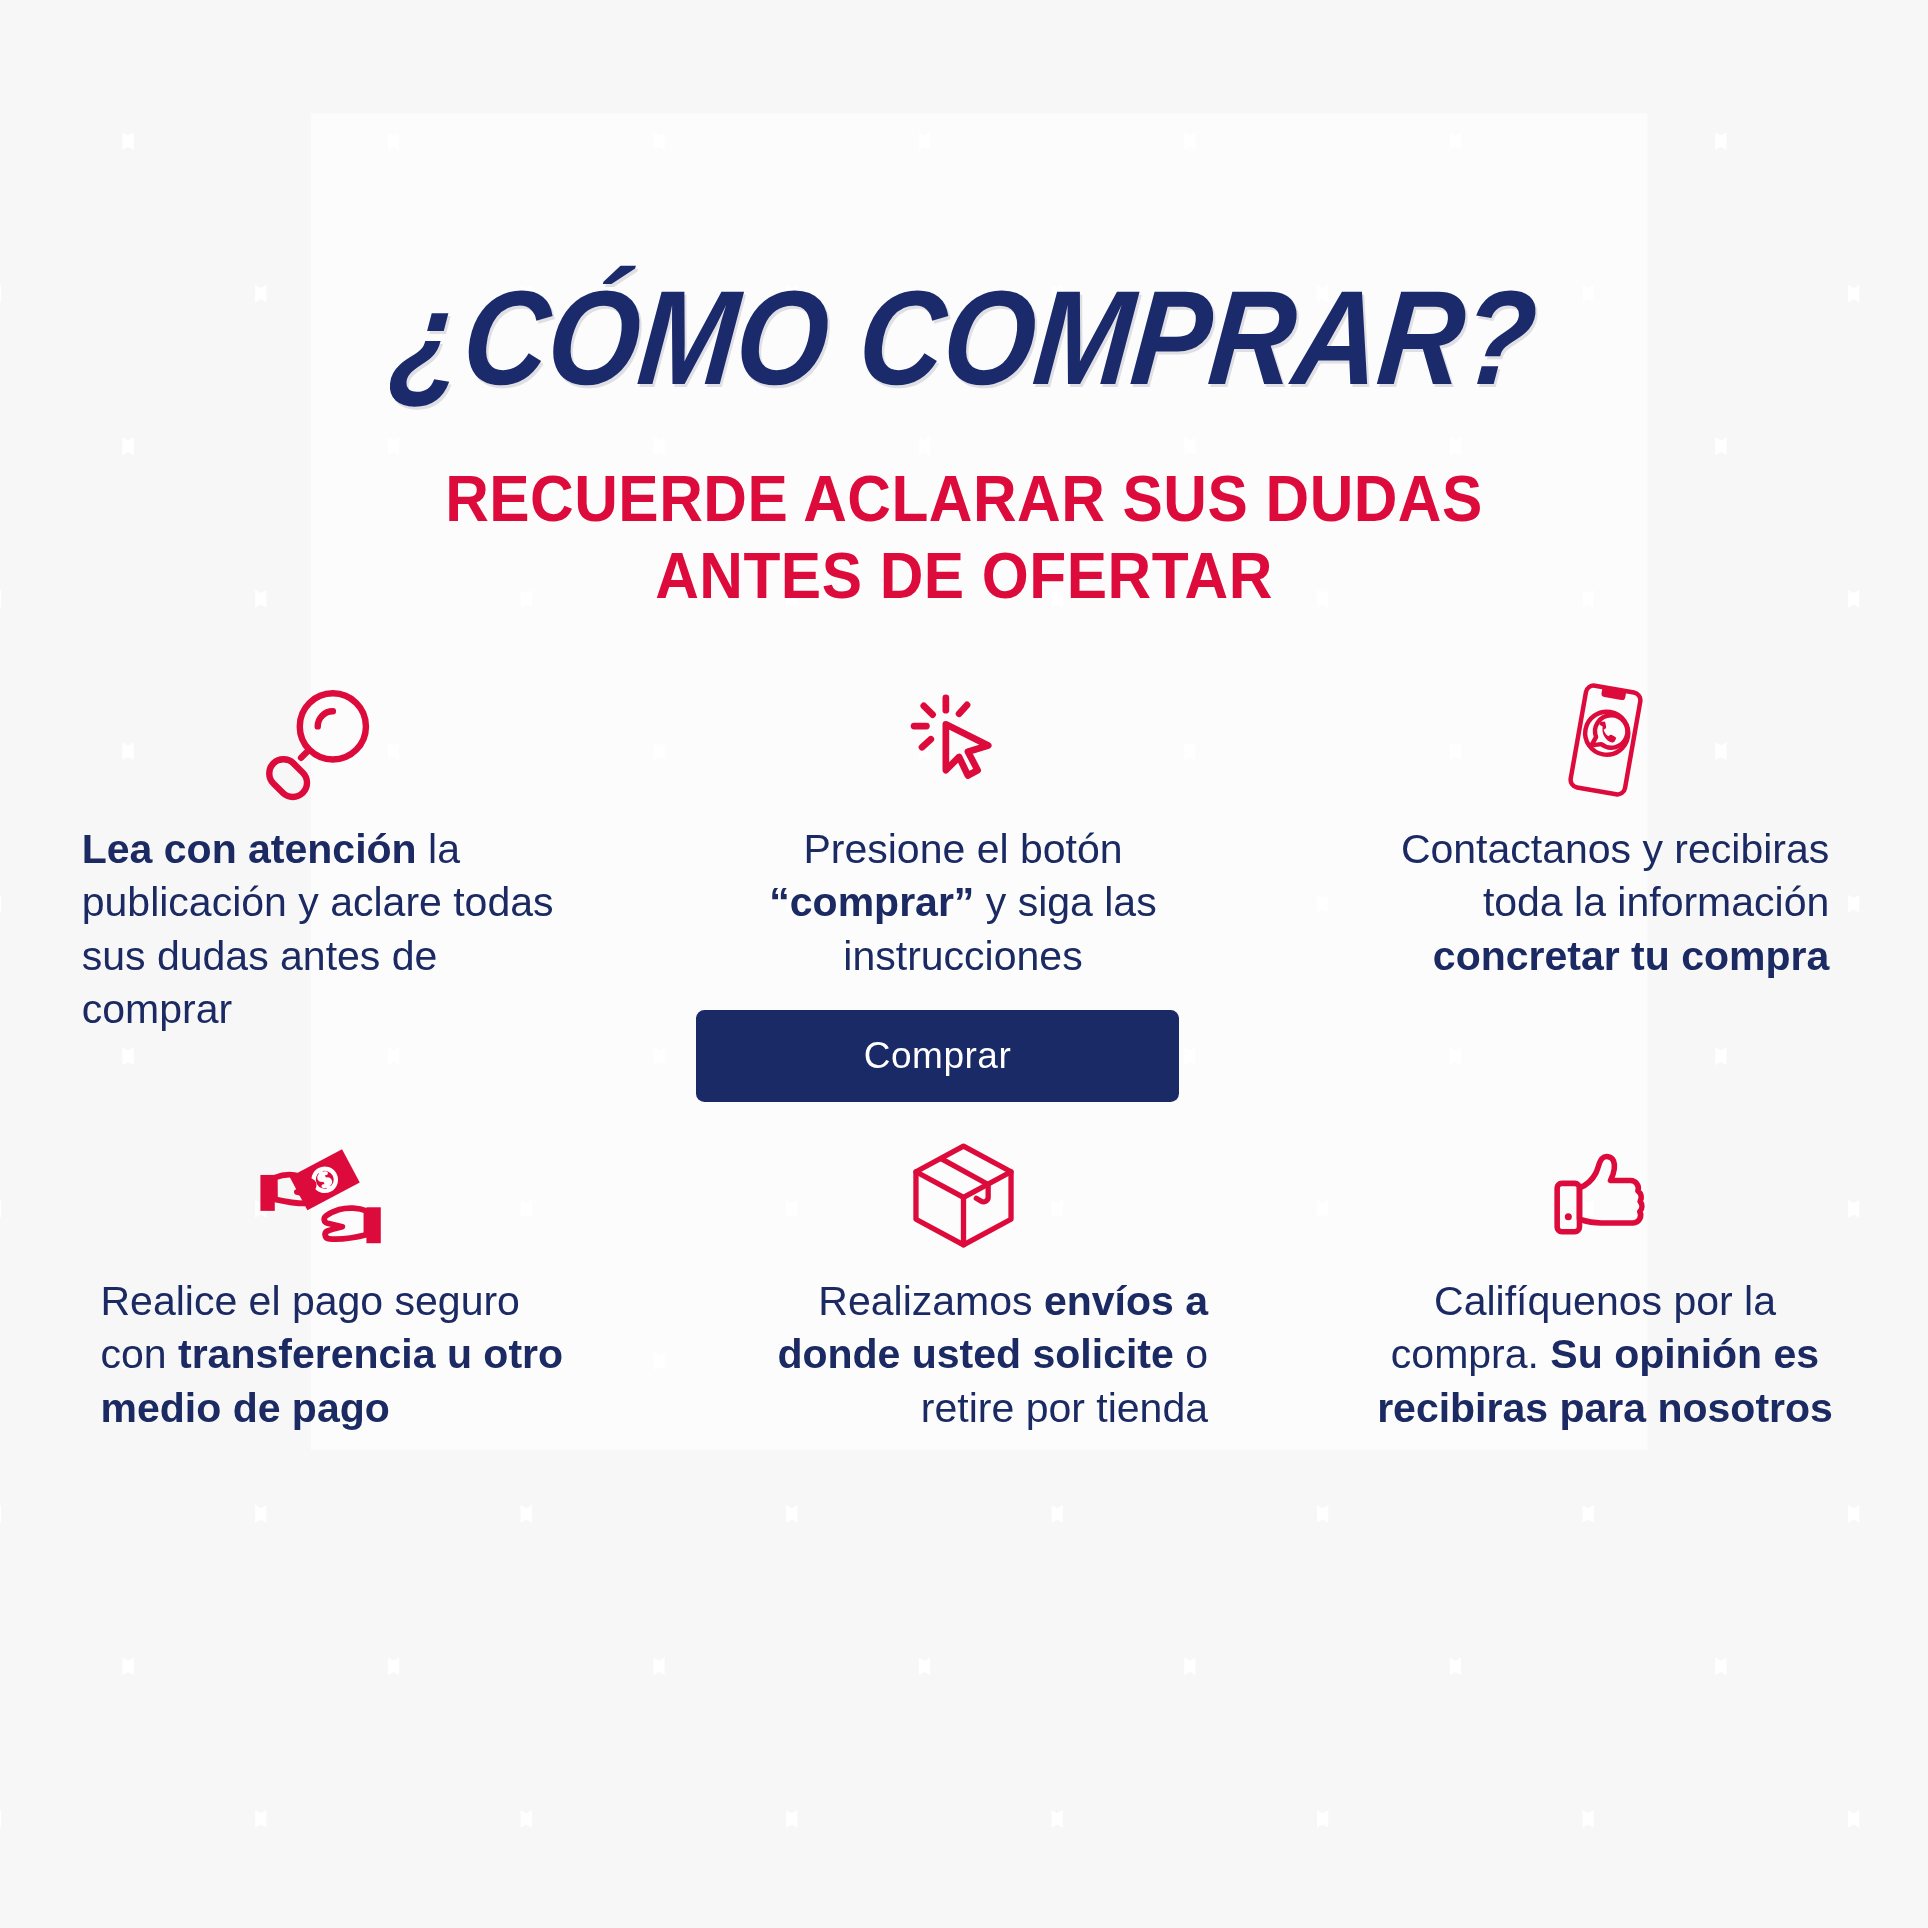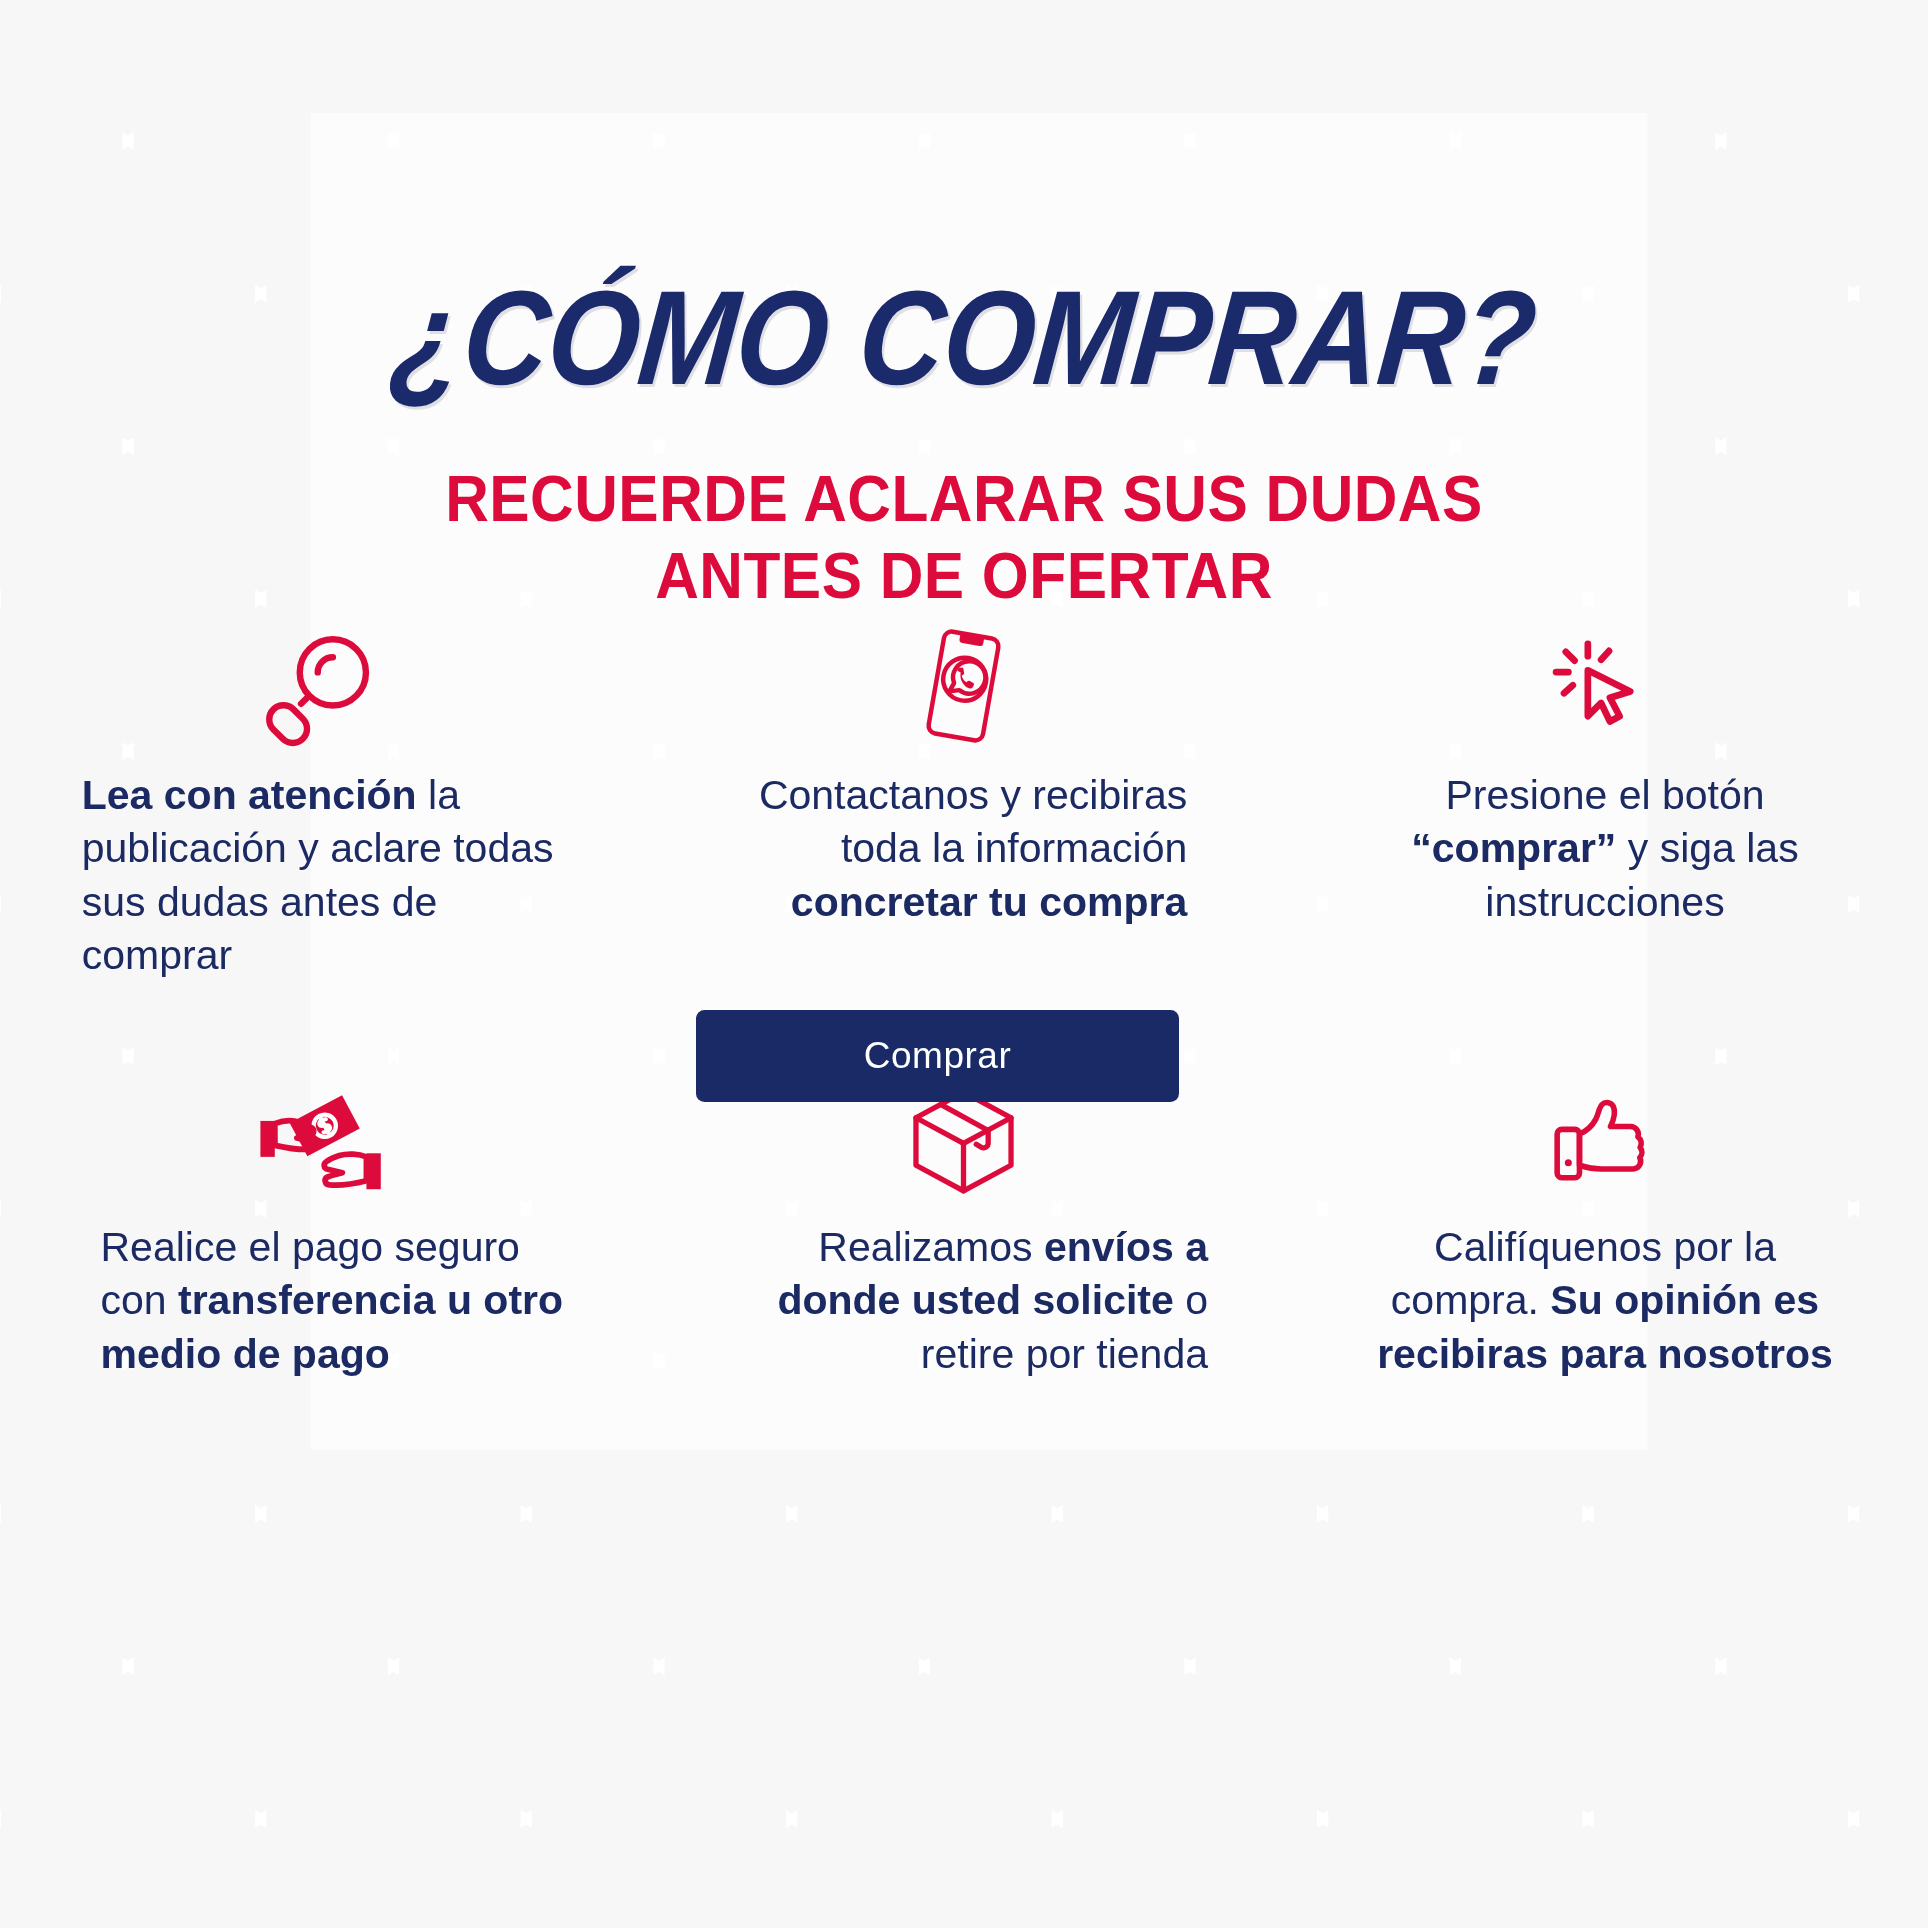--- a/index.html
+++ b/index.html
@@ -75,21 +75,21 @@
     line-height: 1.18;
     letter-spacing: 0.5px;
     color: #DD0B3C;
     transform: scaleX(0.93);
   }
   .sub-title .l2 { display: block; }
 
   
   .grid {
     position: absolute;
-    top: 624px;
+    top: 678px;
     left: 0;
     width: 1928px;
   }
   .row {
     display: flex;
     width: 1928px;
   }
   .row-top { height: 452px; }
   .row-bottom { height: 405px; }
 
@@ -333,50 +333,50 @@
             <svg class="ic" width="121" height="121" viewBox="0 0 64 64" fill="none" stroke="#DD0B3C" stroke-width="3.4" stroke-linecap="round" stroke-linejoin="round">
               <circle cx="38" cy="24" r="17.5"></circle>
               <path d="M30 24a8 8 0 0 1 8-8"></path>
               <rect x="6.5" y="40.5" width="15" height="22" rx="7.5" transform="rotate(-45 14 51)"></rect>
               <line x1="25.2" y1="36.6" x2="21.2" y2="40.6"></line>
             </svg>
           </div>
           <div class="card-text t-left"><b>Lea con atención</b> la publicación y aclare todas sus dudas antes de comprar</div>
         </div>
 
+        <div class="cell cell-2">
+          <div class="icon-box">
+            <svg class="ic" width="113" height="113" viewBox="0 0 64 64" fill="none" stroke="#DD0B3C" stroke-width="3.8" stroke-linecap="round" stroke-linejoin="round">
+              <path d="M22 20 L46 32 L34.5 35.5 L40 46 L34.5 49 L29.5 38.5 L22 46 Z"></path>
+              <line x1="22" y1="12" x2="22" y2="5"></line>
+              <line x1="14.5" y1="14.5" x2="9.5" y2="9.5"></line>
+              <line x1="11" y1="21" x2="4" y2="21"></line>
+              <line x1="13.5" y1="28.5" x2="8.5" y2="33"></line>
+              <line x1="29.5" y1="14" x2="34" y2="9"></line>
+            </svg>
+          </div>
+          <div class="card-text t-center">Presione el botón <b>“comprar”</b> y siga las instrucciones</div>
+        </div>
+
         <div class="cell cell-3">
           <div class="icon-box">
             <svg class="ic" width="117" height="124" viewBox="0 0 64 72" fill="none" stroke="#DD0B3C" stroke-width="2.6" stroke-linecap="round" stroke-linejoin="round">
               <g transform="rotate(10 32 36)">
                 <rect x="16" y="6" width="32" height="60" rx="4.5"></rect>
                 <path d="M25 6 h14 v3.5 a2 2 0 0 1 -2 2 h-10 a2 2 0 0 1 -2 -2 z" fill="#DD0B3C" stroke="none"></path>
                 <circle cx="32" cy="32" r="12.5"></circle>
                 <path d="M24.5 40.5 l1.8 -5.2 a9.4 9.4 0 1 1 3.6 3.5 z" fill="none" stroke="#DD0B3C" stroke-width="2.6"></path>
                 <path d="M29 28.5 c0 4.6 3.3 7.6 6.4 8.2 c1 .2 1.7 -.3 2 -1.1 l.4 -1.1 c.2 -.6 -.1 -1.1 -.7 -1.3
                          l-2 -.7 c-.5 -.2 -1 0 -1.3 .4 l-.5 .7 c-1.6 -.7 -2.8 -1.9 -3.4 -3.4 l.7 -.5
                          c.4 -.3 .6 -.8 .4 -1.3 l-.7 -2 c-.2 -.6 -.7 -.9 -1.3 -.7 l-1 .3 c-.8 .3 -1.1 1 -1 1.9 z" fill="#DD0B3C" stroke="none"></path>
               </g>
             </svg>
           </div>
           <div class="card-text t-right">Contactanos y recibiras toda la información <b>concretar tu compra</b></div>
         </div>
-
-        <div class="cell cell-2">
-          <div class="icon-box">
-            <svg class="ic" width="113" height="113" viewBox="0 0 64 64" fill="none" stroke="#DD0B3C" stroke-width="3.8" stroke-linecap="round" stroke-linejoin="round">
-              <path d="M22 20 L46 32 L34.5 35.5 L40 46 L34.5 49 L29.5 38.5 L22 46 Z"></path>
-              <line x1="22" y1="12" x2="22" y2="5"></line>
-              <line x1="14.5" y1="14.5" x2="9.5" y2="9.5"></line>
-              <line x1="11" y1="21" x2="4" y2="21"></line>
-              <line x1="13.5" y1="28.5" x2="8.5" y2="33"></line>
-              <line x1="29.5" y1="14" x2="34" y2="9"></line>
-            </svg>
-          </div>
-          <div class="card-text t-center">Presione el botón <b>“comprar”</b> y siga las instrucciones</div>
-        </div>
       </div>
 
       <div class="row row-bottom">
 
         <div class="cell cell-4">
           <div class="icon-box">
             <svg class="ic" width="141" height="115" viewBox="0 0 78 64" fill="none" stroke="#DD0B3C" stroke-width="3.2" stroke-linecap="round" stroke-linejoin="round">
 
               <g transform="rotate(-28 42 26)">
                 <rect x="26" y="12" width="33" height="21" fill="#DD0B3C" stroke="none"></rect>

